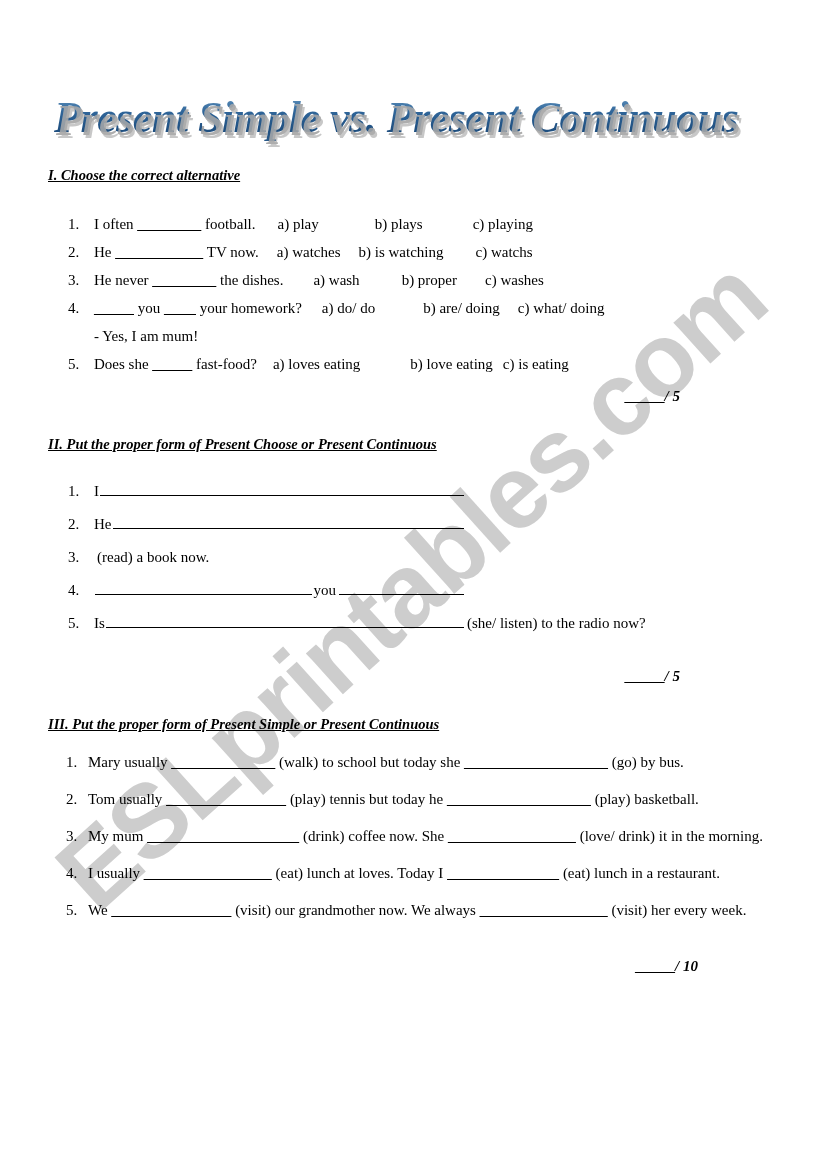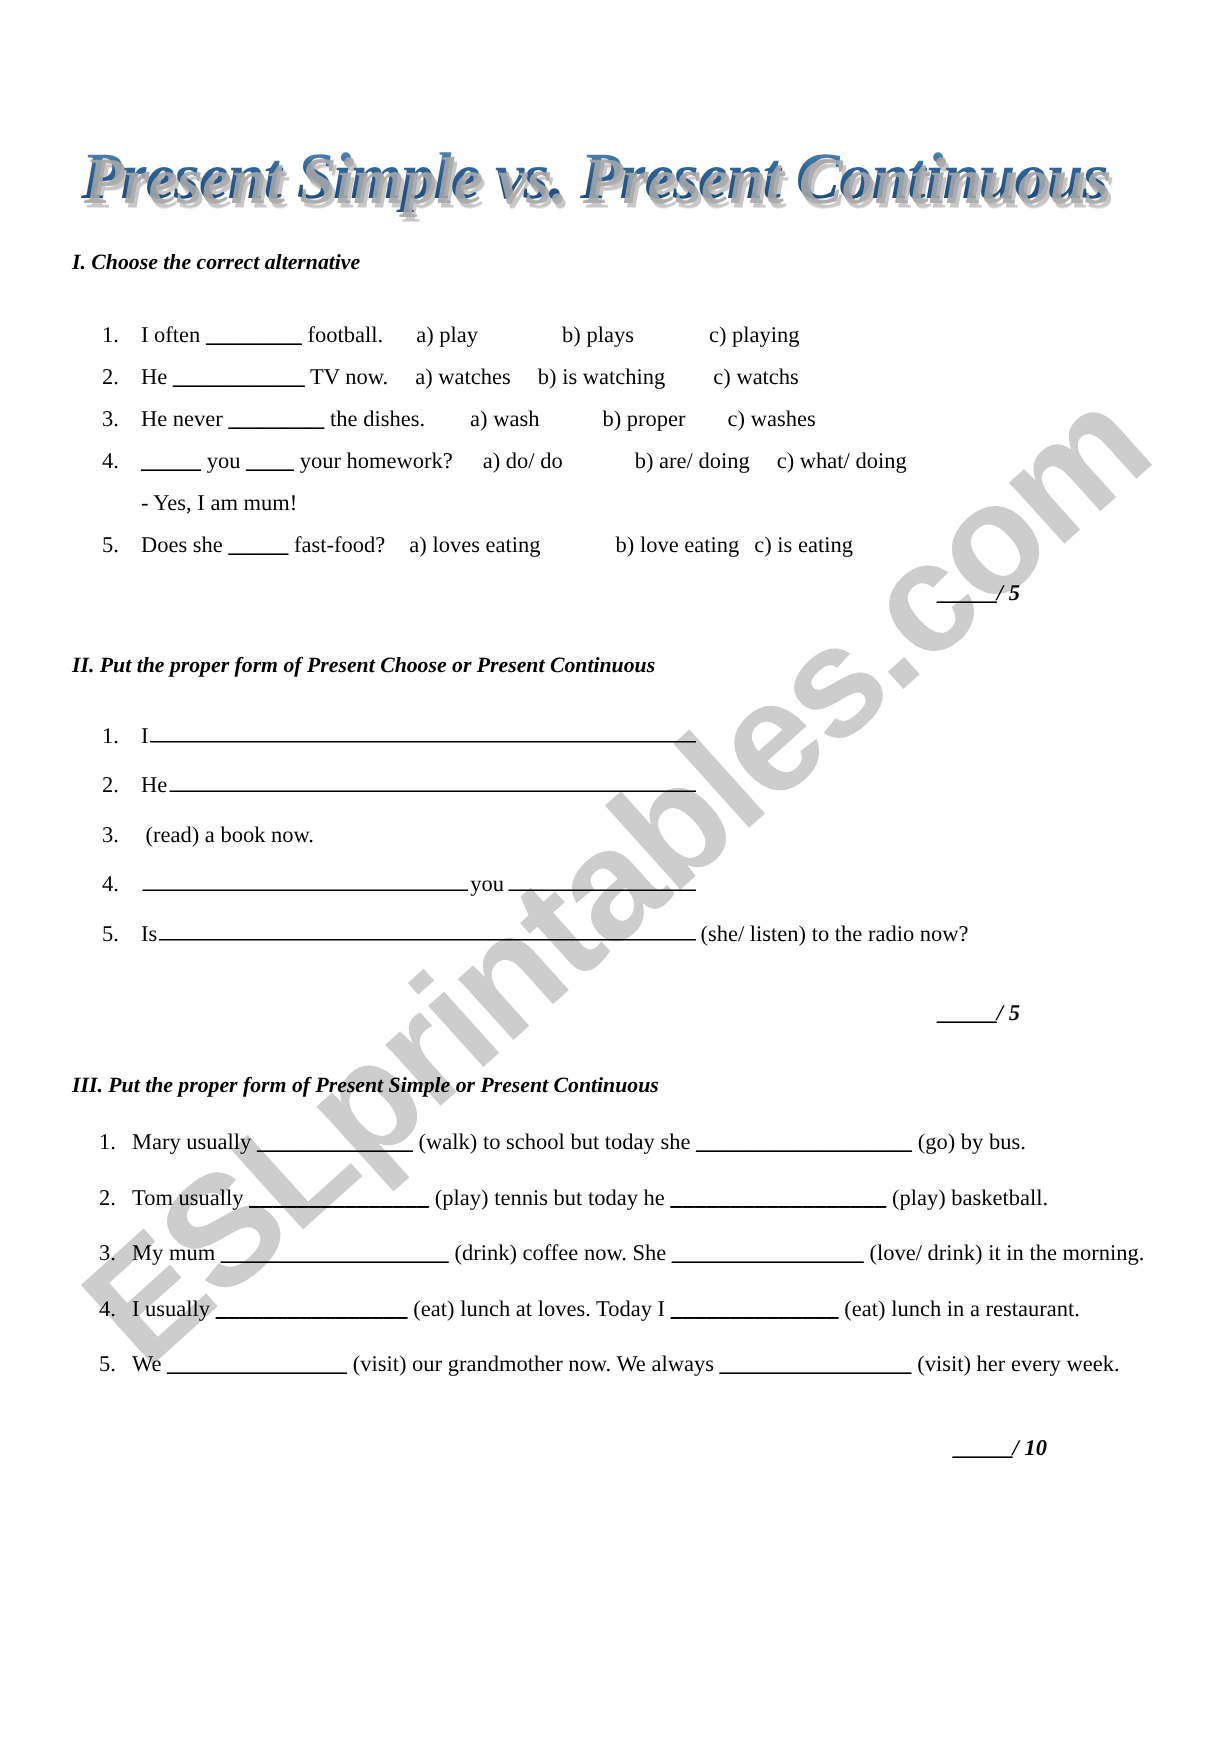--- a/index.html
+++ b/index.html
@@ -79,20 +79,21 @@
 
   
   .section-heading {
     font-weight: bold;
     font-style: italic;
     font-size: 14.5px;
     line-height: 18px;
     margin: 0;
     padding: 0;
     white-space: nowrap;
+    text-decoration: underline;
   }
 
   
   ol.exercise {
     list-style: none;
     margin: 0;
     padding: 0;
     font-size: 15px;
     line-height: 28px;
   }

